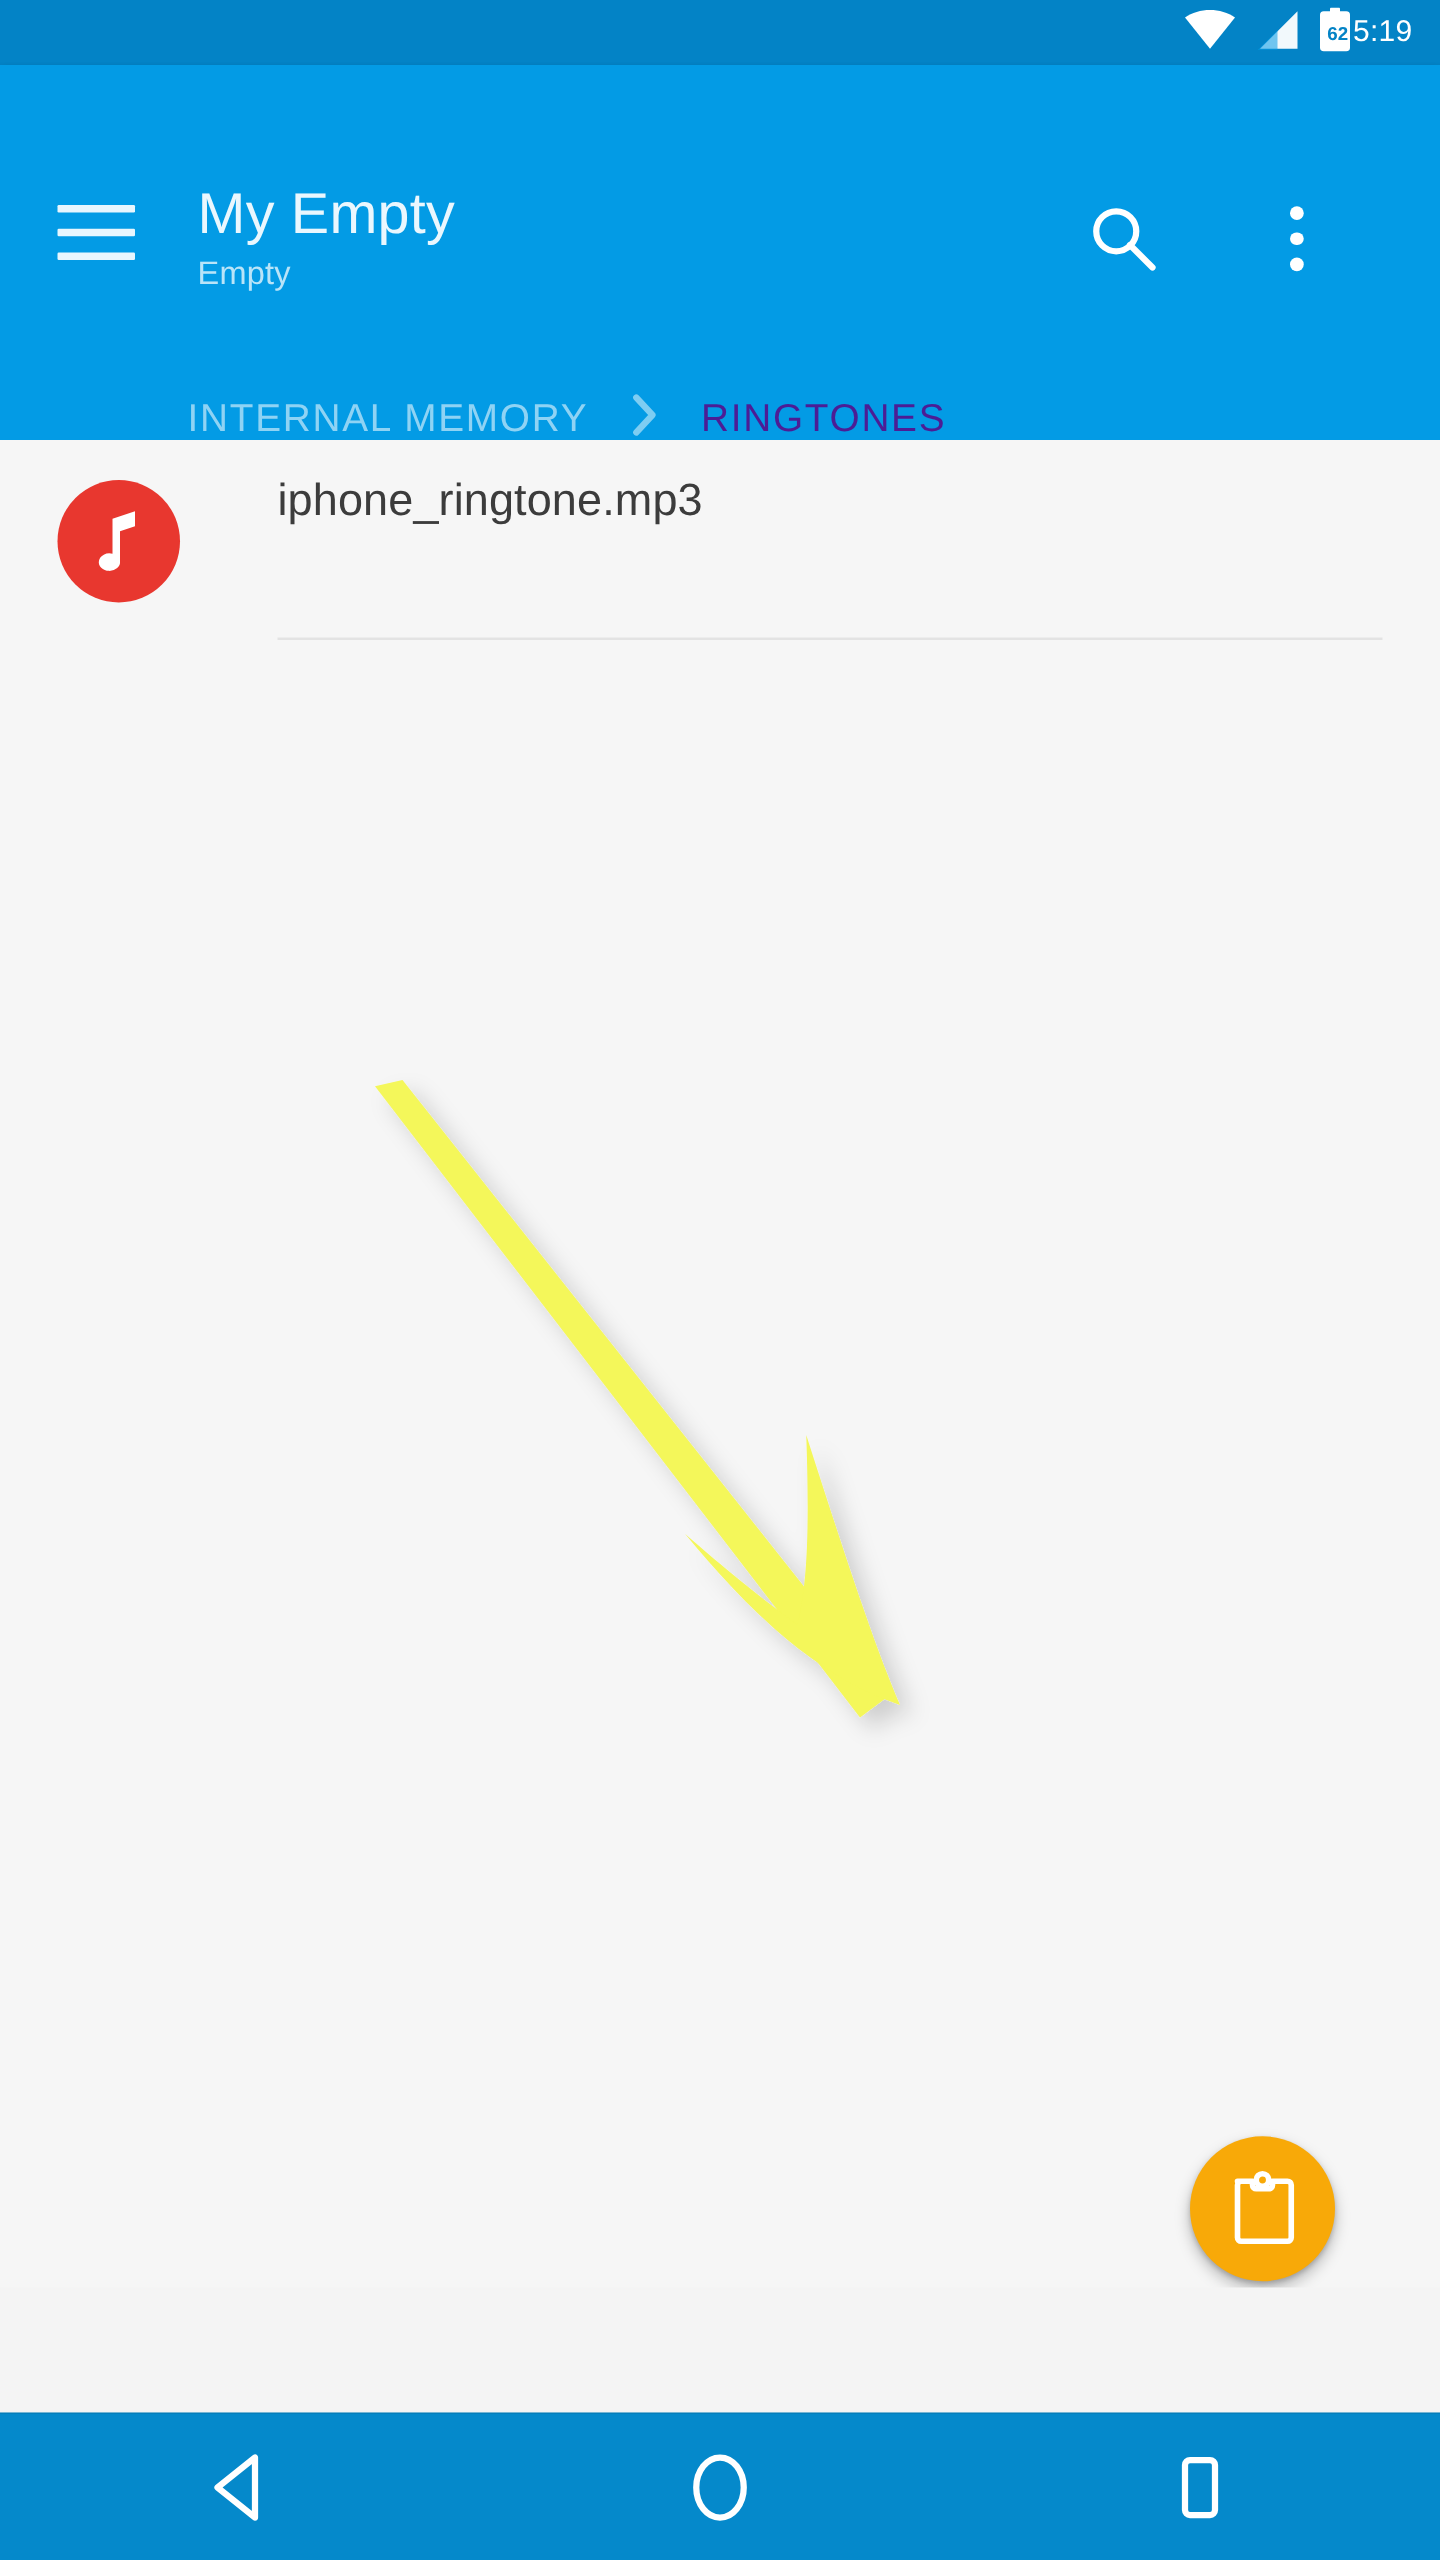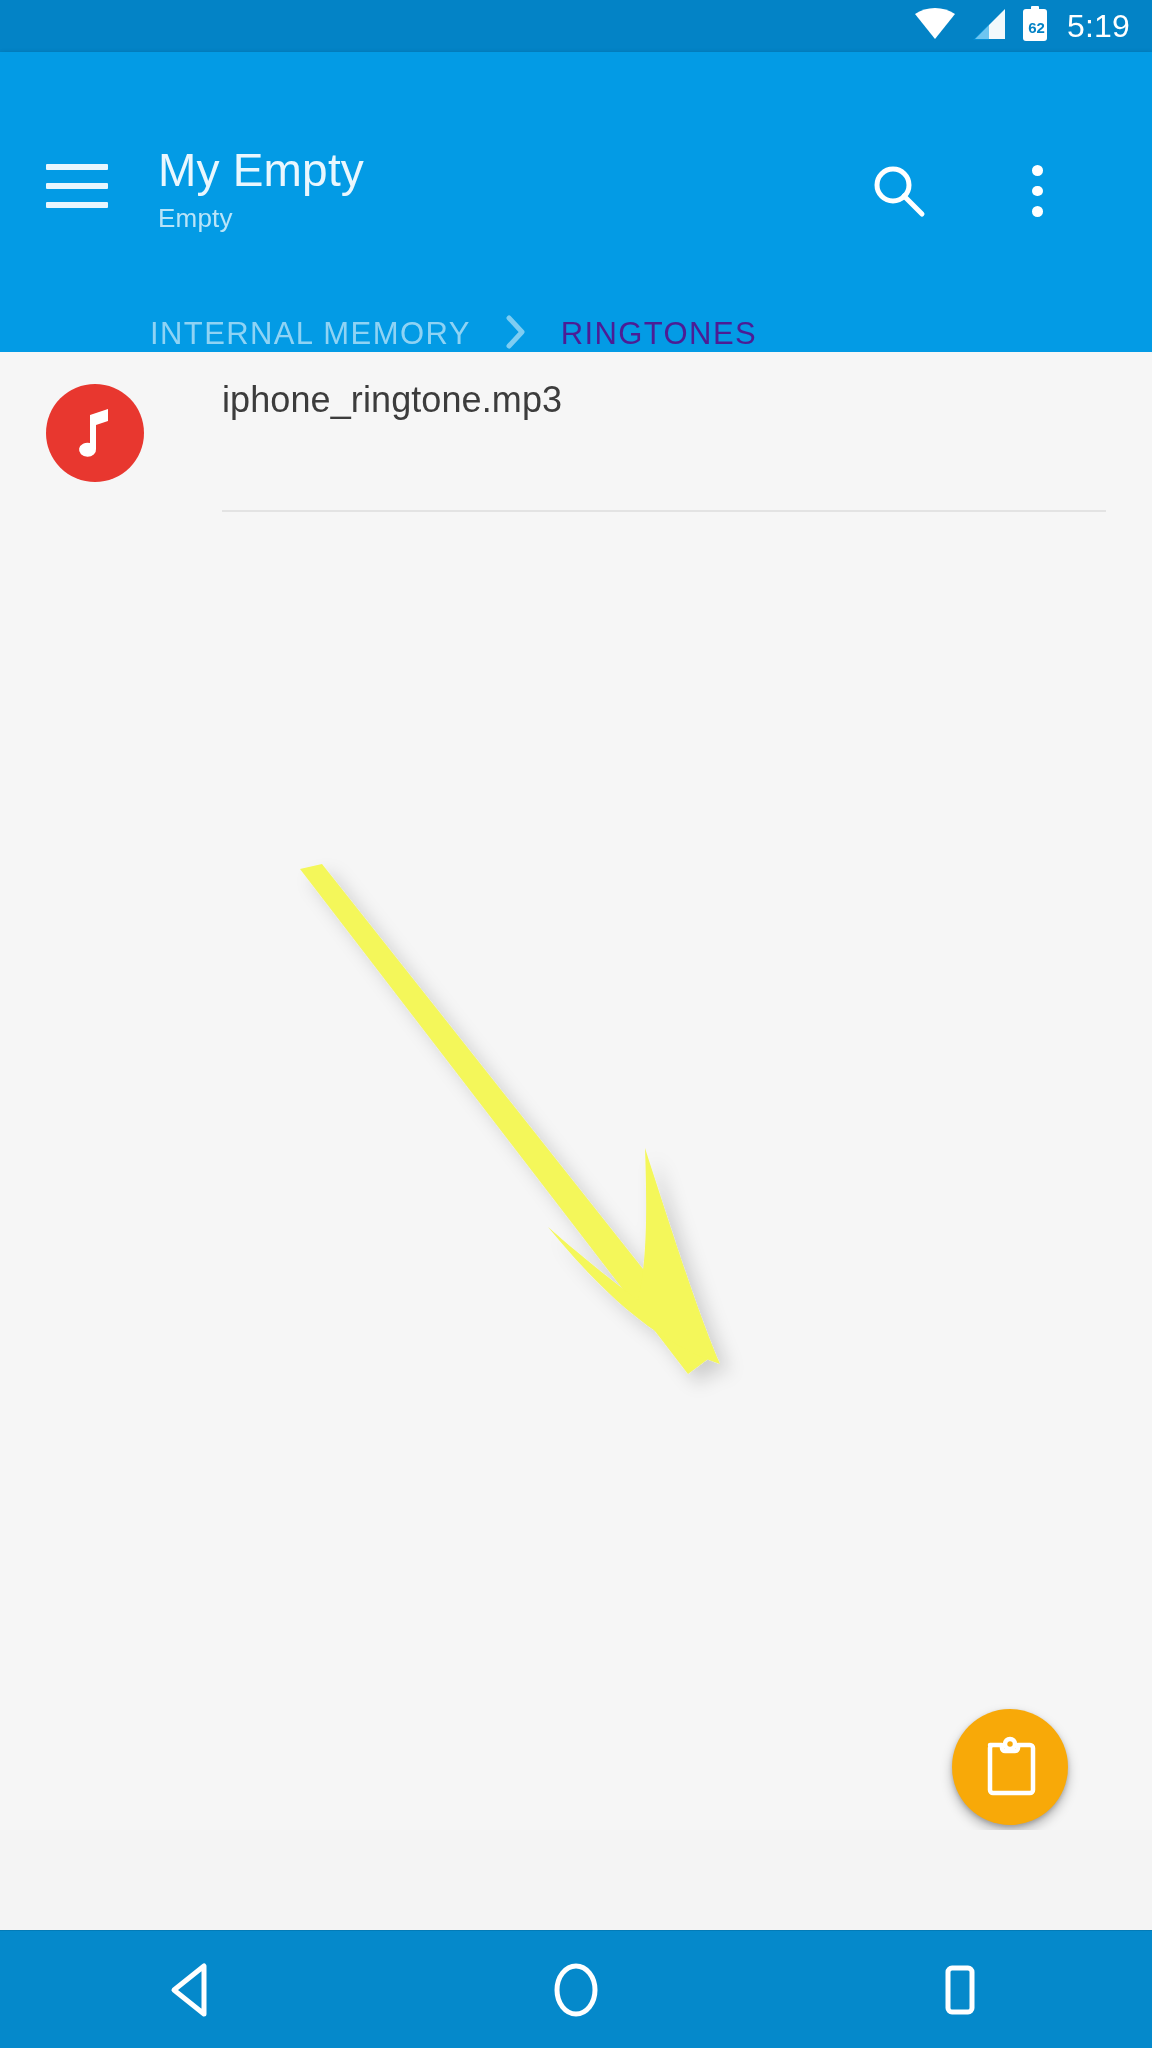--- a/index.html
+++ b/index.html
@@ -19,23 +19,22 @@
   #status-bar {
     position:absolute; top:0; left:0;
     width:1152px; height:52px;
     background:#0383c6;
     display:flex; align-items:center; justify-content:flex-end;
     padding-right:22px;
   }
   .sb-icon { display:block; margin-left:14px; }
   #status-time {
     color:#ffffff;
-    font-size:32px;
-    font-weight:400;
-    margin-left:18px;
+    font-size:24px;
+    font-weight:400;
     letter-spacing:0.2px;
     line-height:36px;
   }
   #battery-level-text {
     position:absolute;
     font-size:15px;
     font-weight:700;
     color:#0383c6;
   }
 

